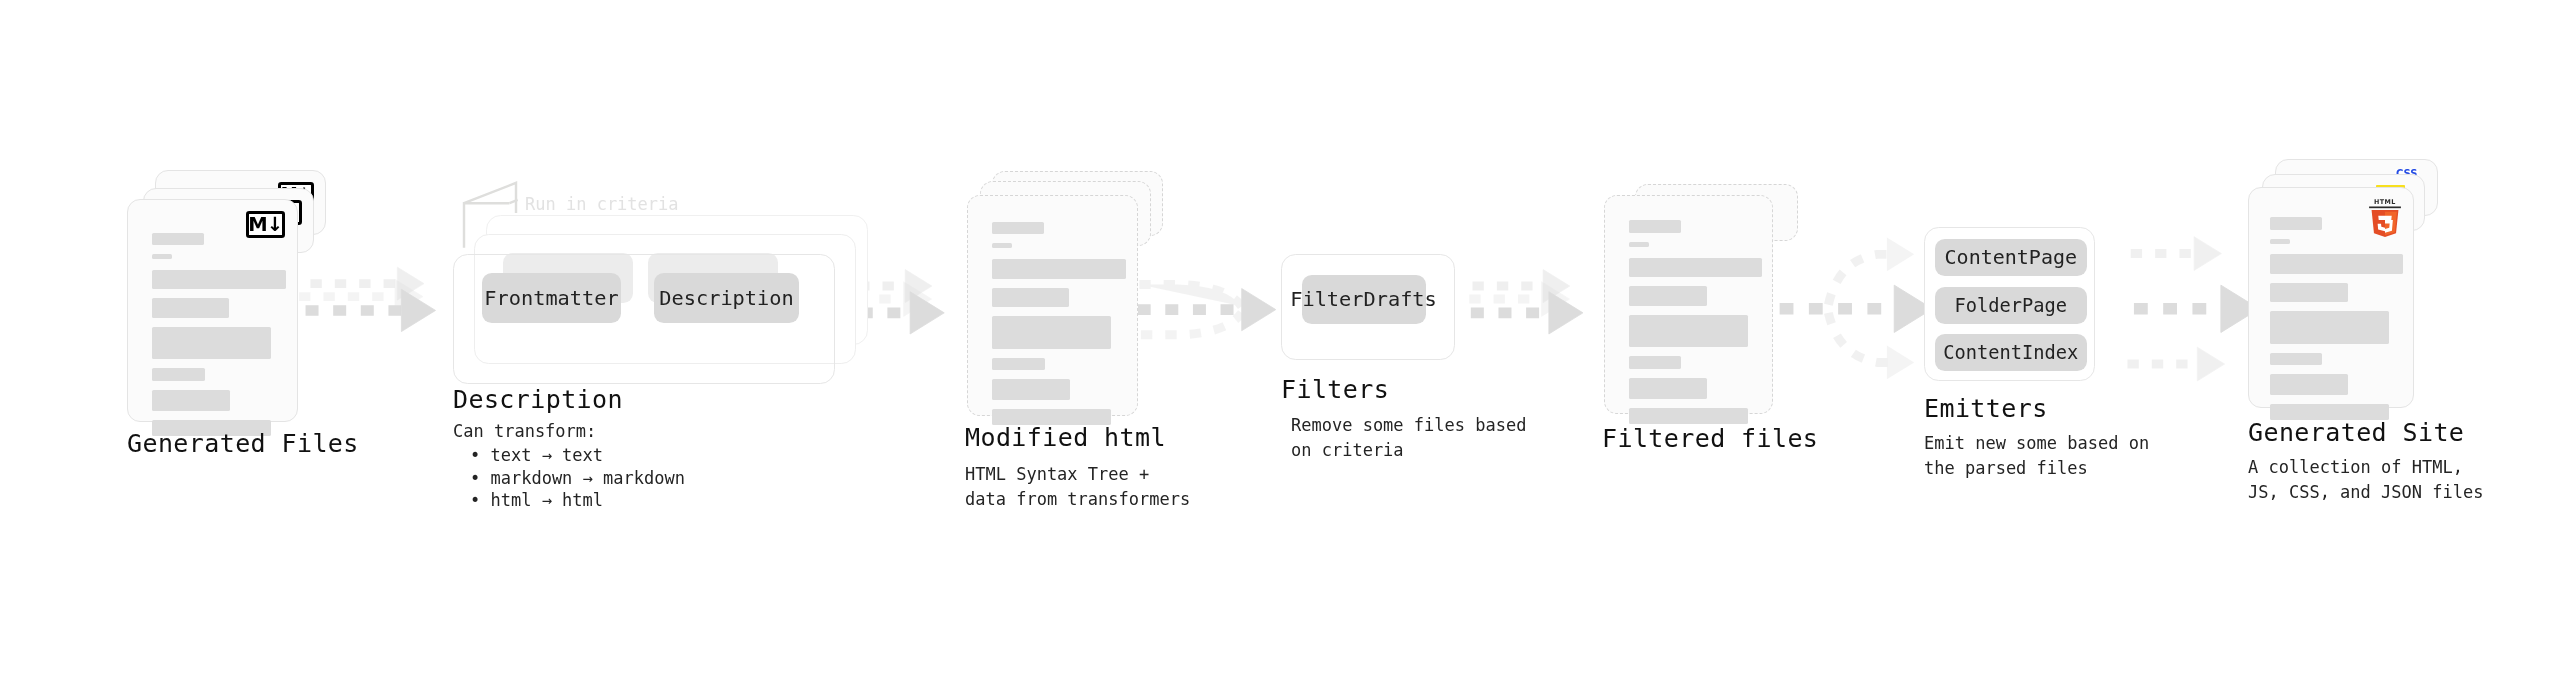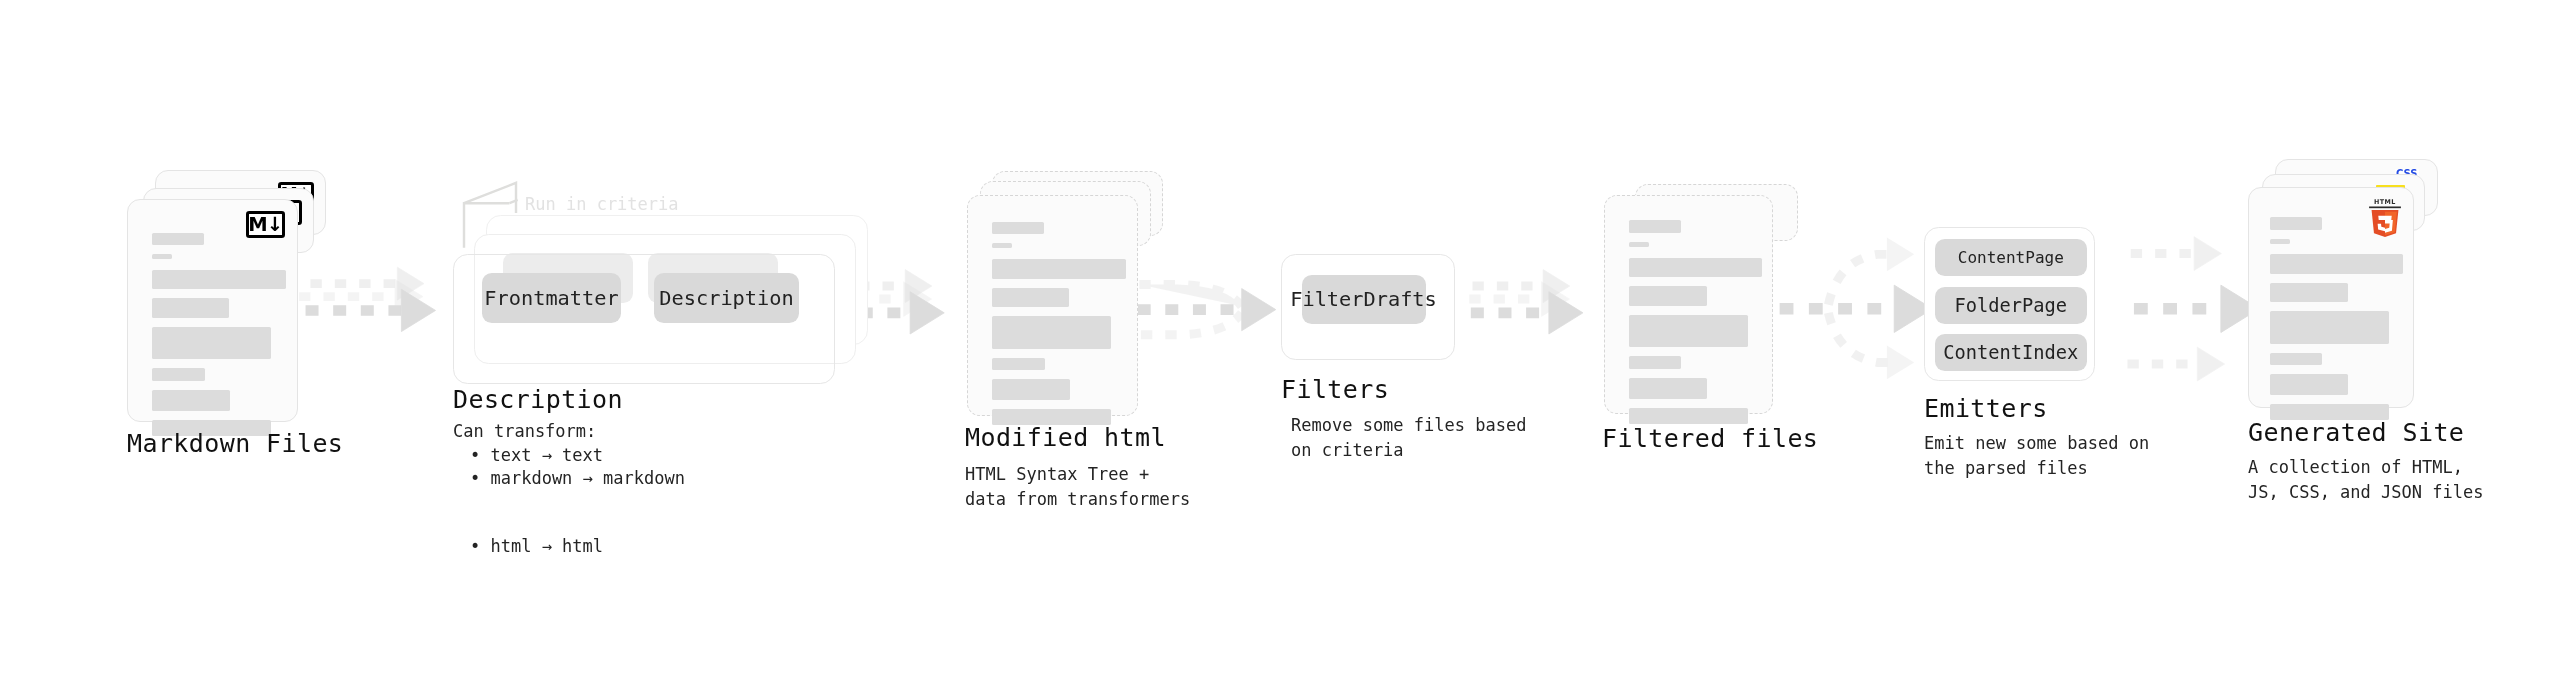--- a/index.html
+++ b/index.html
@@ -240,21 +240,21 @@
           <div class="bar" style="width:134px;height:19.5px;"></div>
           <div class="bar" style="width:77px;height:19.5px;"></div>
           <div class="bar" style="width:119px;height:32.5px;"></div>
           <div class="bar" style="width:53px;height:12.2px;"></div>
           <div class="bar" style="width:78px;height:21px;"></div>
           <div class="bar" style="width:119px;height:16.3px;"></div>
         </div>
       </div>
     </div>
 
-    <div class="title" style="left:127px;top:429px;">Markdown Files</div>
+    <div class="title" style="left:127px;top:429px;">Generated Files</div>
   </div>
 
   <div class="node" style="left:0;top:0;">
 
     <div class="group" style="left:486px;top:215px;width:382px;height:130px;border-color:#f0f0f0;">
       <div class="pill ghost2" style="left:28px;top:18px;width:130px;height:50px;">Frontmatter</div>
       <div class="pill ghost2" style="left:173px;top:18px;width:130px;height:50px;">Description</div>
     </div>
 
     <div class="group" style="left:474px;top:234px;width:382px;height:130px;border-color:#eeeeee;">
@@ -267,21 +267,21 @@
       <div class="pill" style="left:200px;top:18px;width:145px;height:50px;">Description</div>
     </div>
 
     <div class="runlabel" style="left:525px;top:194px;">Run in criteria</div>
 
     <div class="title" style="left:453px;top:385px;">Description</div>
 
     <div class="sub" style="left:453px;top:419px;">Can transform:</div>
     <div class="sub" style="left:470px;top:443px;">• text → text</div>
     <div class="sub" style="left:470px;top:466px;">• markdown → markdown</div>
-    <div class="sub" style="left:470px;top:488px;margin-top:46px;">• html → html</div>
+    <div class="sub" style="left:470px;top:488px;">• html → html</div>
   </div>
 
   <div class="node" style="left:0;top:0;">
     <div class="card-stack">
       <div class="card dashed" style="left:992px;top:171px;width:171px;height:65px;"></div>
       <div class="card dashed" style="left:980px;top:181px;width:171px;height:65px;"></div>
       <div class="card dashed" style="left:967px;top:195px;width:171px;height:221px;">
         <div class="bars" style="top:26px;">
           <div class="bar" style="width:52px;height:12.2px;"></div>
           <div class="bar" style="width:19.5px;height:4.9px;margin-bottom:11.4px;"></div>
@@ -323,21 +323,21 @@
           <div class="bar" style="width:78px;height:21px;"></div>
           <div class="bar" style="width:119px;height:16.3px;"></div>
         </div>
       </div>
     </div>
     <div class="title" style="left:1602px;top:424px;">Filtered files</div>
   </div>
 
   <div class="node" style="left:0;top:0;">
     <div class="group" style="left:1924px;top:227px;width:171px;height:154px;">
-      <div class="pill" style="left:9.8px;top:10.6px;width:152px;height:37px;font-size:16px;">ContentPage</div>
+      <div class="pill" style="left:9.8px;top:10.6px;width:152px;height:37px;font-size:20px;">ContentPage</div>
       <div class="pill" style="left:9.8px;top:59px;width:152px;height:37px;font-size:18.7px;">FolderPage</div>
       <div class="pill" style="left:9.8px;top:106px;width:152px;height:37px;font-size:18.7px;text-align:center;">ContentIndex</div>
     </div>
     <div class="title" style="left:1924px;top:394px;">Emitters</div>
     <div class="sub" style="left:1924px;top:431px;">Emit new some based on
 the parsed files</div>
   </div>
 
   <div class="node" style="left:0;top:0;">
     <div class="card-stack">

